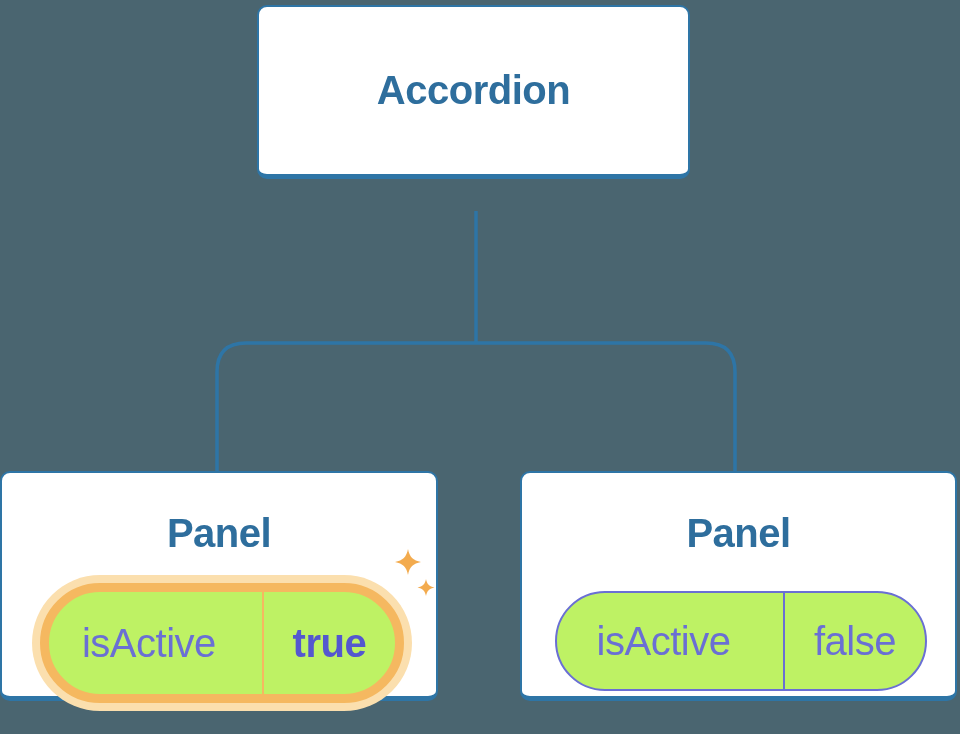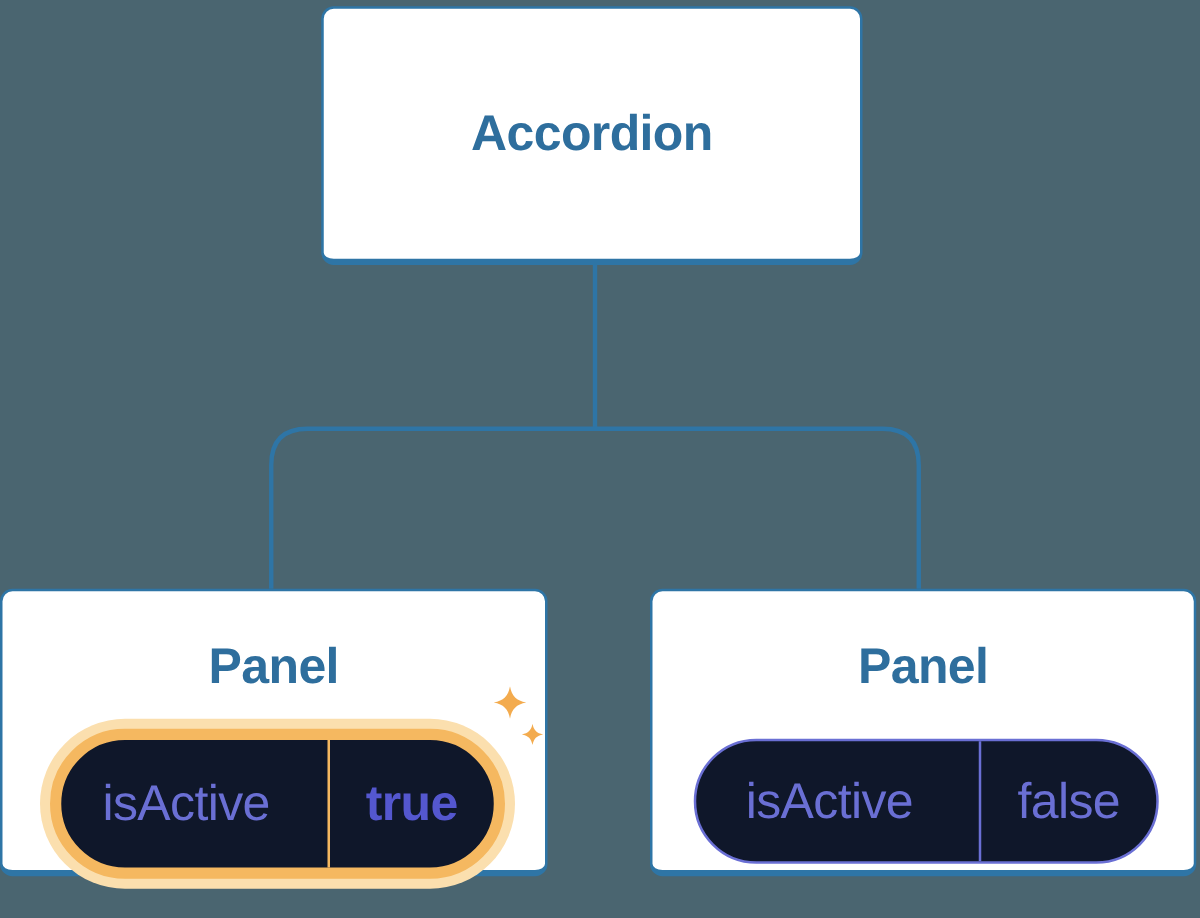--- a/index.html
+++ b/index.html
@@ -24,21 +24,21 @@
 
   
   .node{
     position:absolute;
     background:var(--node-fill);
     border:2.5px solid var(--node-border);
     border-bottom-width:5px;
     border-radius:10px;
   }
   .node-root{
-    left:257px;top:5px;width:433px;height:207px;
+    left:257px;top:5px;width:433px;height:174px;
     display:flex;align-items:center;justify-content:center;
   }
   .node-title{
     color:var(--blue-text);
     font-size:40px;
     font-weight:600;
     letter-spacing:-0.5px;
     white-space:nowrap;
   }
   .node-child{
@@ -59,21 +59,21 @@
     stroke:var(--node-border);
     stroke-width:3.5px;
   }
 
   
   .pill{
     position:absolute;
     display:flex;
     align-items:stretch;
     border-radius:999px;
-    background:#0f172a;
+    background:#bef264;
   }
   .pill-active{
     left:38px;top:110px;width:364px;height:120px;
     border:9px solid var(--orange-main);
     box-shadow:0 0 0 8px var(--orange-halo);
   }
   .pill-inactive{
     left:33px;top:118px;width:372px;height:100px;
     border:2px solid var(--purple);
   }

